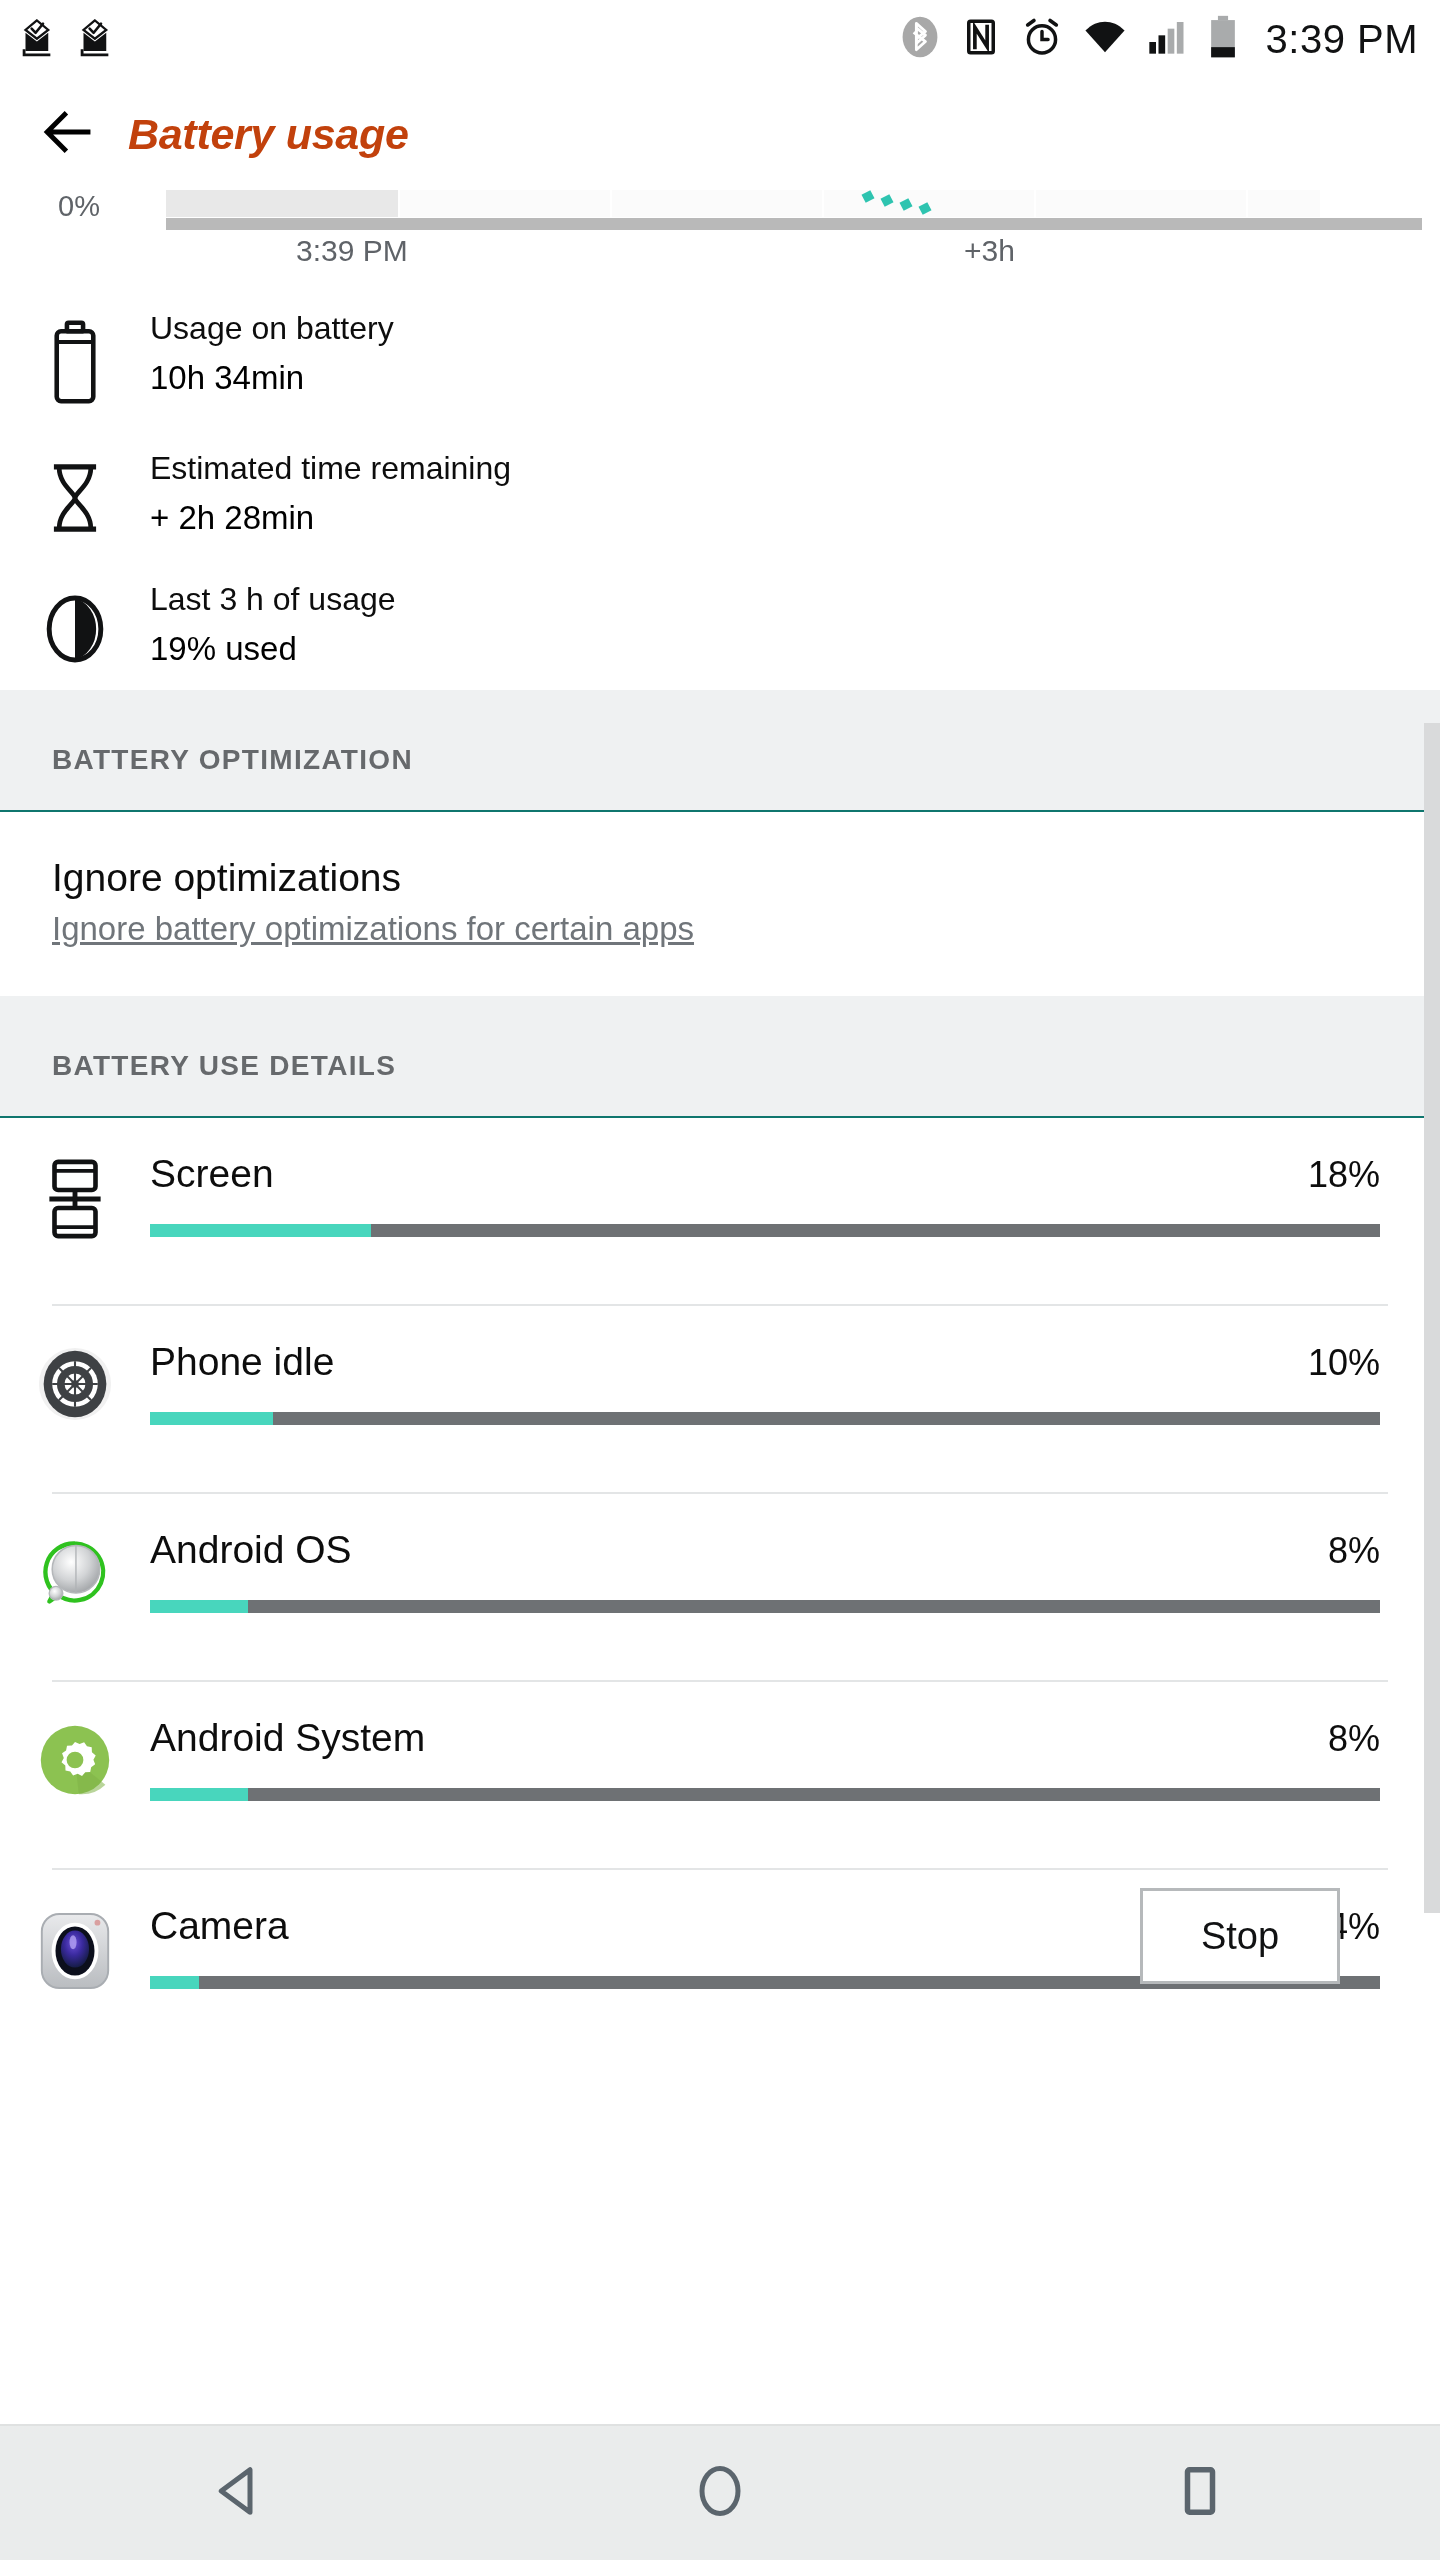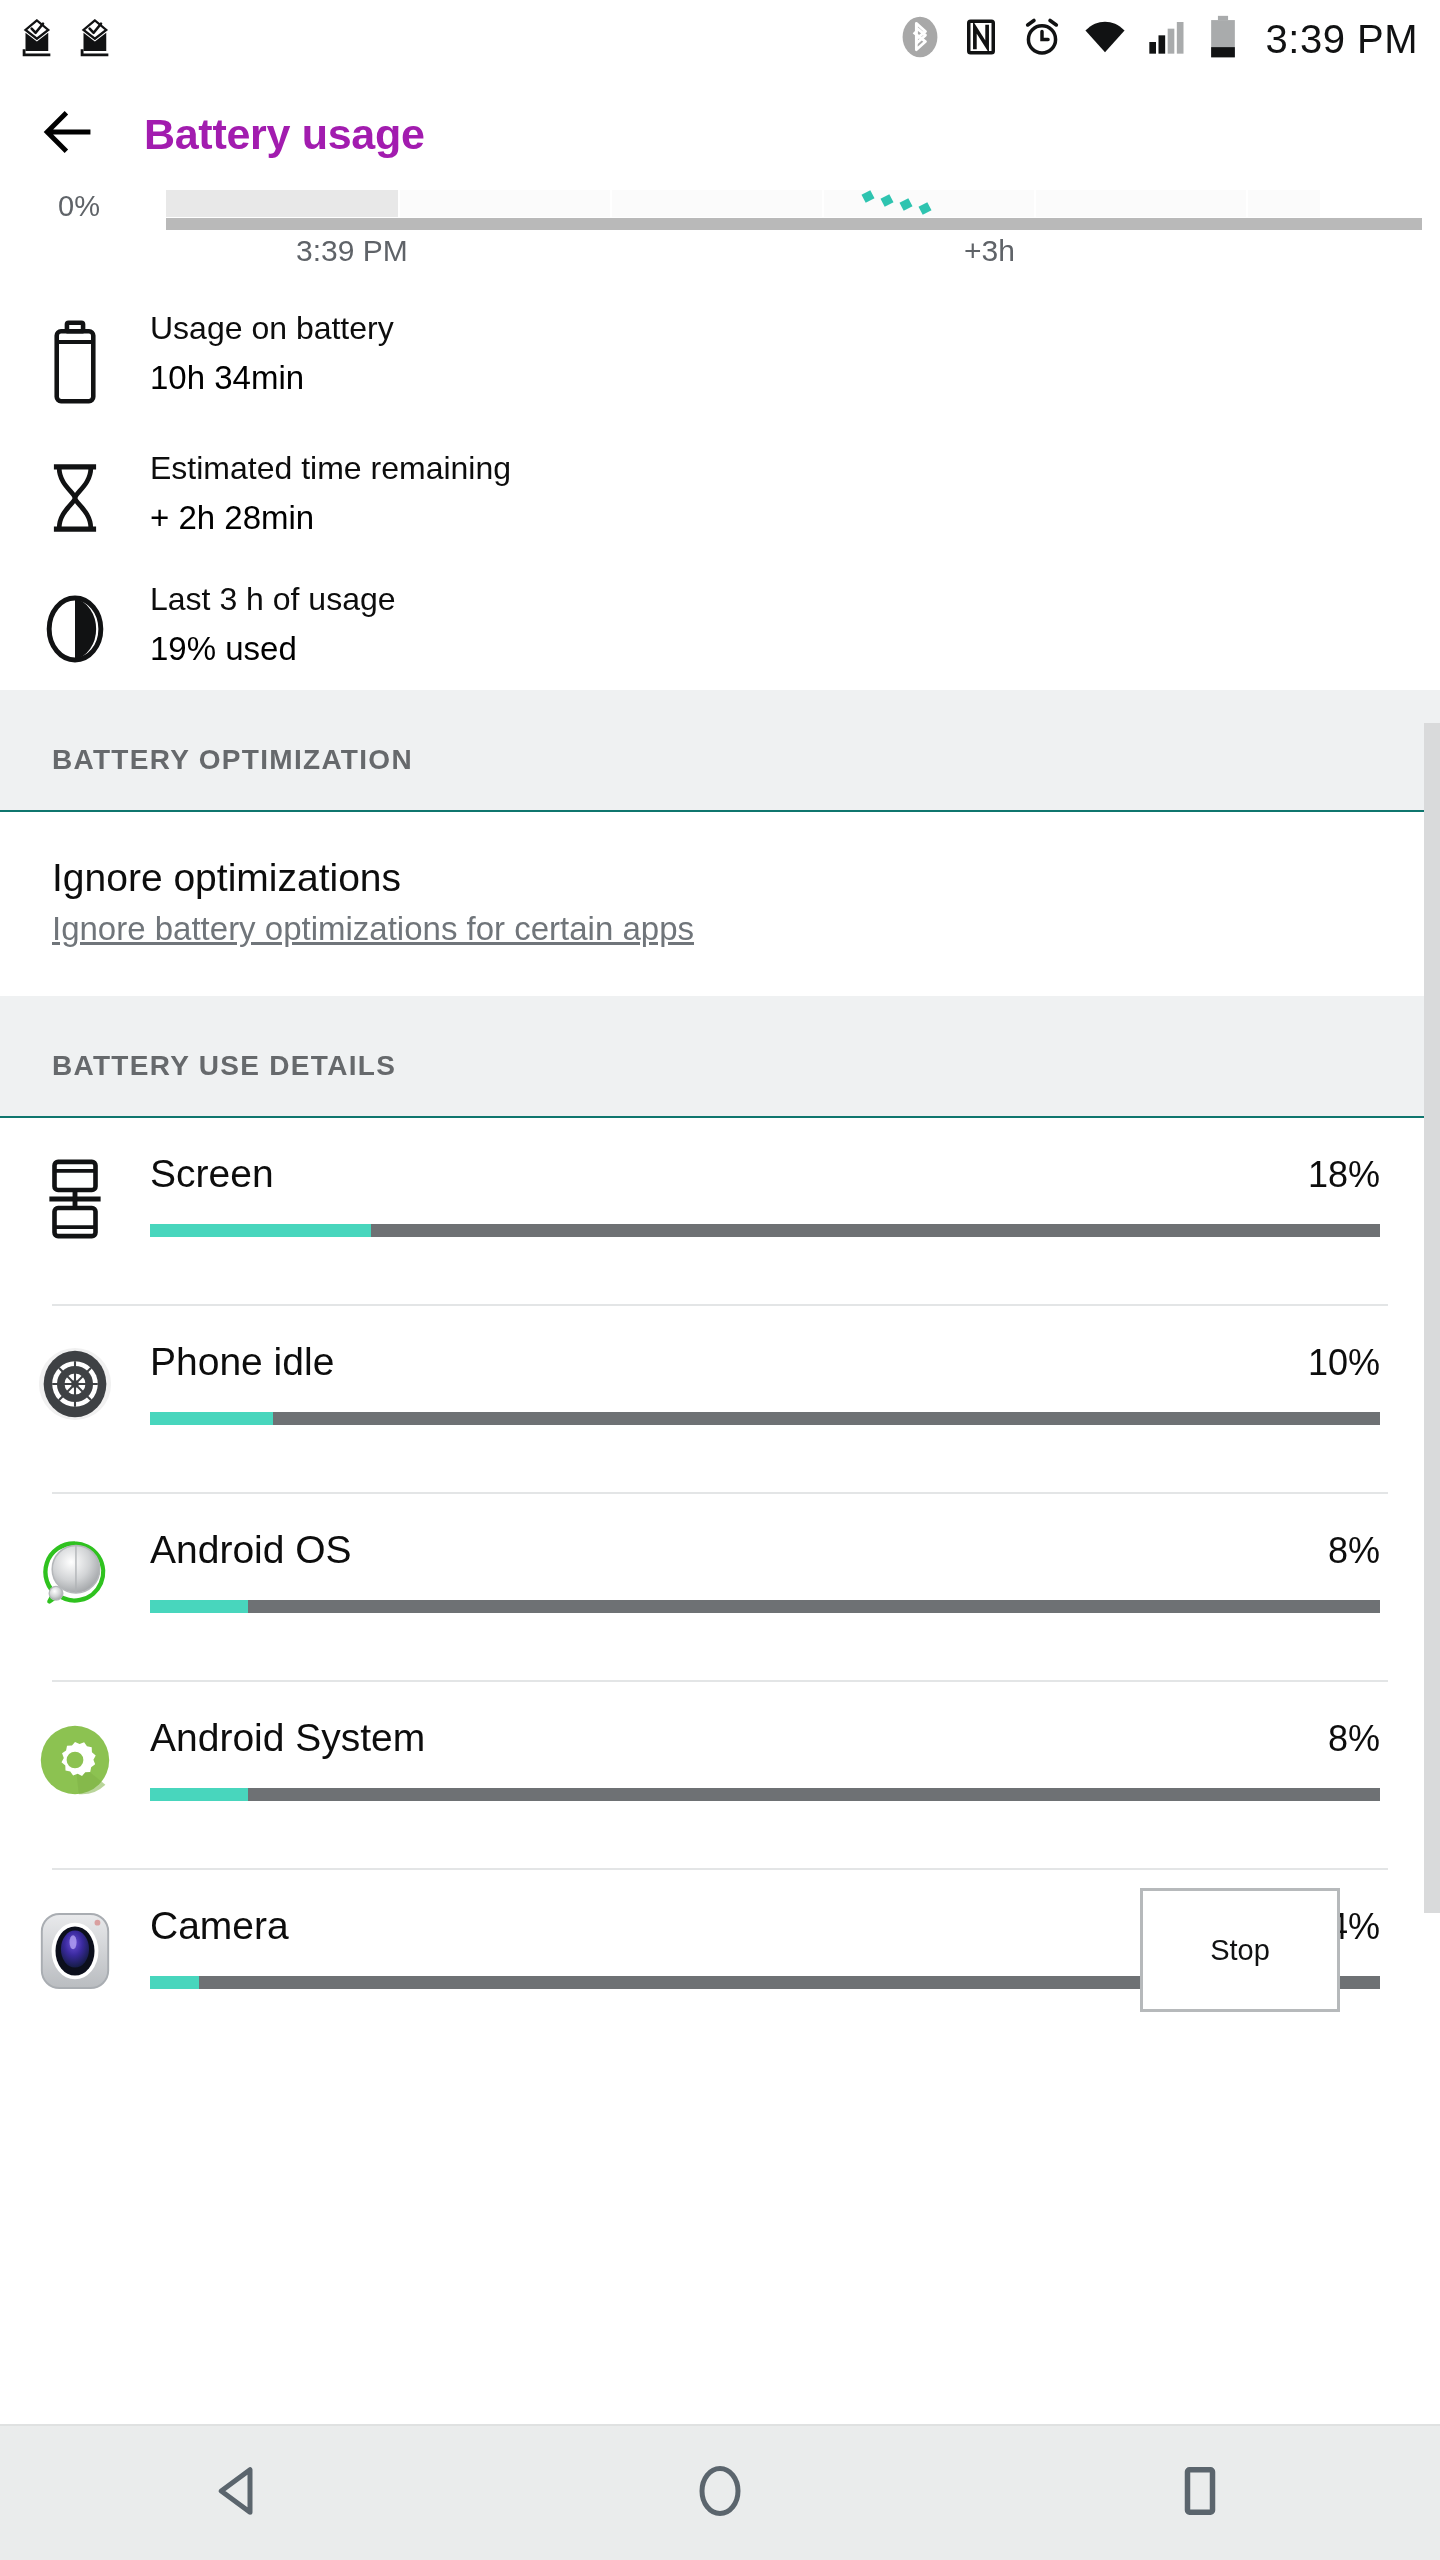--- a/index.html
+++ b/index.html
@@ -60,23 +60,24 @@
     height: 66px;
     display: flex;
     align-items: center;
     justify-content: center;
     cursor: pointer;
     flex: none;
   }
   .appbar-title {
     font-size: 43px;
     font-weight: bold;
-    color: #a21caf;
-    margin-left: 44px;
+    color: #c2410c;
+    margin-left: 28px;
     letter-spacing: -0.3px;
+    font-style: italic;
   }
 
   
   .chart-strip {
     position: relative;
     height: 98px;
     background: #ffffff;
     overflow: hidden;
   }
   .chart-zero-label {
@@ -262,27 +263,27 @@
     background: #e3e5e6;
     margin: 36px 52px 0 52px;
   }
   .app-row-wrap { background: #ffffff; }
 
   .stop-btn {
     position: absolute;
     right: 100px;
     top: 18px;
     width: 200px;
-    height: 124px;
+    height: 96px;
     border: 3px solid #b6b9bb;
     background: #ffffff;
     display: flex;
     align-items: center;
     justify-content: center;
-    font-size: 29px;
+    font-size: 38px;
     color: #111213;
     box-sizing: border-box;
     cursor: pointer;
   }
 
   
   .scrollbar-thumb {
     position: absolute;
     right: 0;
     top: 435px;

